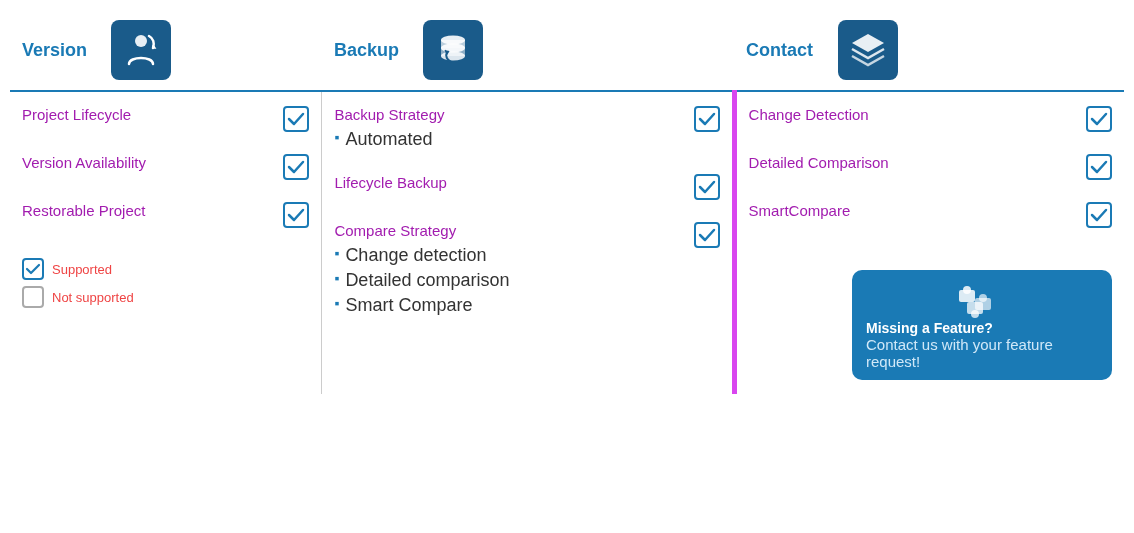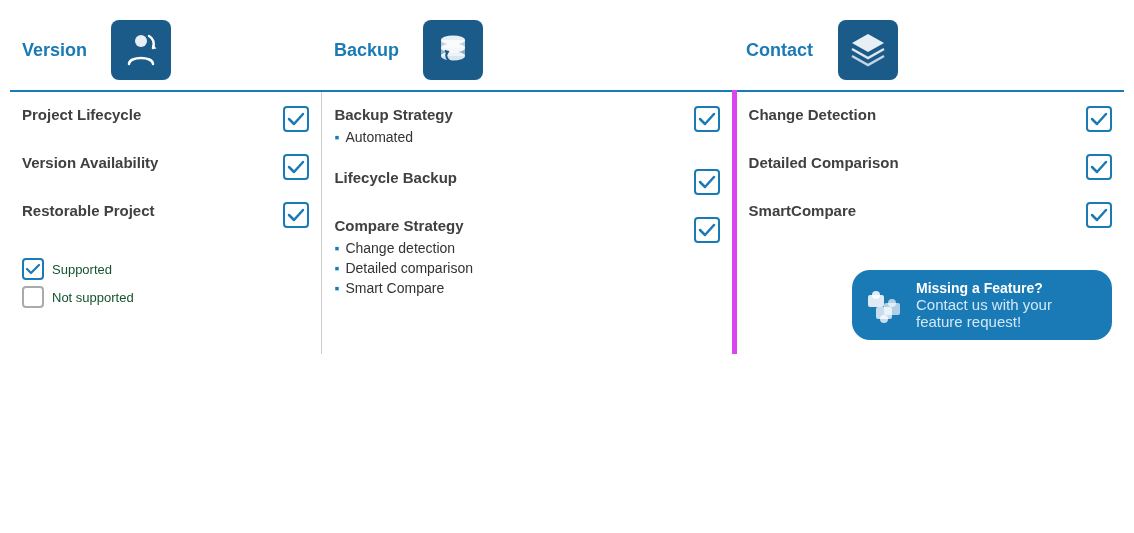--- a/index.html
+++ b/index.html
@@ -67,37 +67,37 @@
     }
 
     .feature-row {
       display: flex;
       align-items: flex-start;
       margin-bottom: 8px;
     }
 
     .feature-name {
       font-size: 15px;
-      font-weight: bold;
-      color: #404040;
+      font-weight: normal;
+      color: #a21caf;
       flex: 1;
     }
 
     .sub-list {
       list-style: none;
       padding: 0;
       margin: 4px 0 0 0;
     }
 
     .sub-list li {
-      font-size: 14px;
+      font-size: 18px;
       color: #333;
       padding: 2px 0;
       display: flex;
-      align-items: flex-end;
+      align-items: flex-start;
     }
 
     .sub-list li::before {
       content: "▪";
       color: #1a7ab5;
       margin-right: 6px;
       font-size: 14px;
     }
 
     .feature-block {
@@ -109,40 +109,41 @@
       height: 26px;
       flex-shrink: 0;
       margin-left: 8px;
     }
 
     .legend-item {
       display: flex;
       align-items: center;
       margin-bottom: 6px;
       font-size: 13px;
-      color: #14532d;
+      color: #ef4444;
     }
 
     .legend-check {
       width: 22px;
       height: 22px;
       margin-right: 8px;
       flex-shrink: 0;
     }
 
     
     .missing-banner {
       background: #1a7ab5;
-      border-radius: 18px;
+      border-radius: 10px;
       padding: 10px 14px;
       display: flex;
       align-items: center;
       max-width: 260px;
       float: right;
       margin-top: 20px;
+      flex-direction: column;
     }
 
     .missing-banner-icon {
       width: 40px;
       height: 40px;
       margin-right: 10px;
       flex-shrink: 0;
     }
 
     .missing-banner-text .title {

